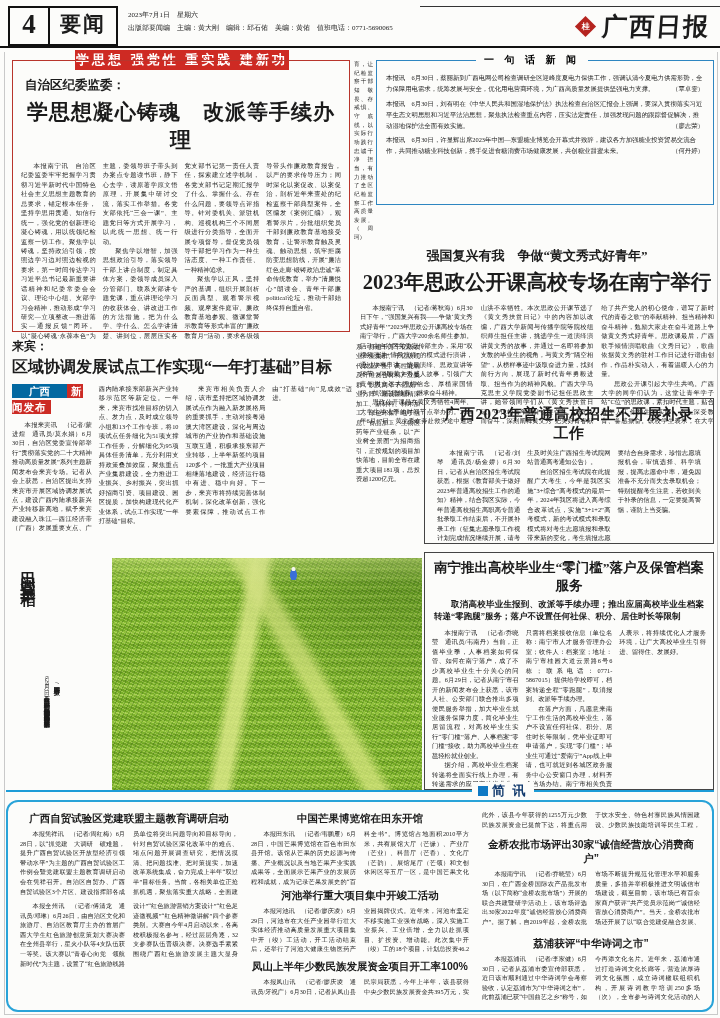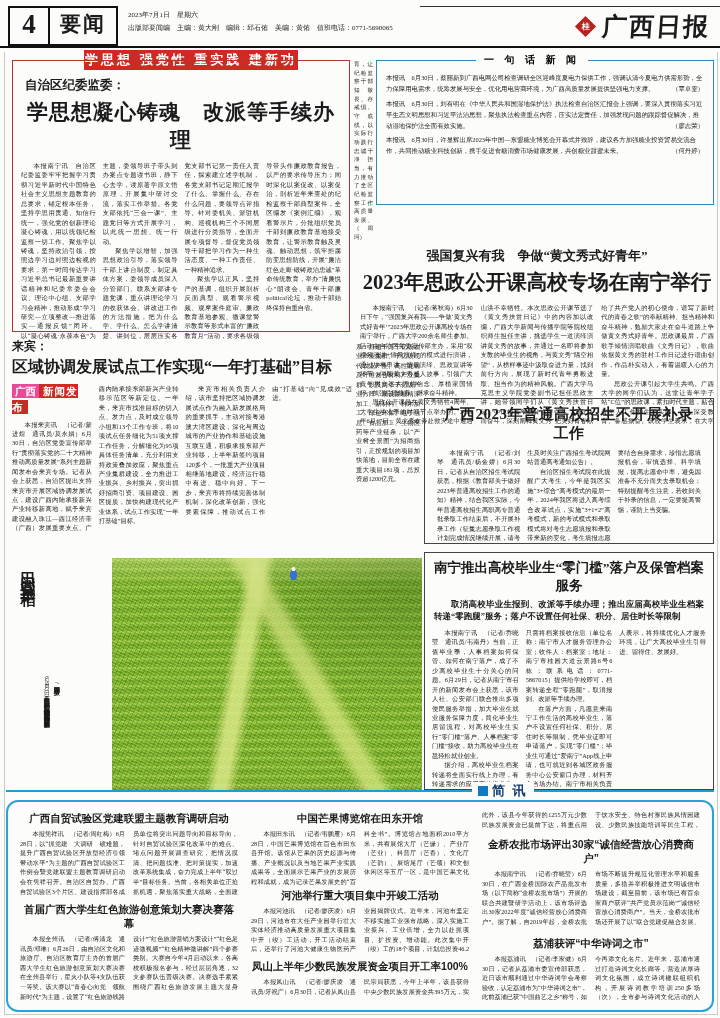--- a/index.html
+++ b/index.html
@@ -16,21 +16,21 @@
   .meta{position:absolute;left:128px;top:9px;font-size:7px;line-height:1.9;color:#222;}
   .masthead{position:absolute;right:10px;top:10px;display:flex;align-items:center;}
   .seal{width:15px;height:15px;background:#b5241f;transform:rotate(45deg);display:flex;align-items:center;justify-content:center;margin-right:9px;}
   .seal > span{transform:rotate(-45deg);color:#fff;font-size:8px;font-weight:bold;}
   .mast-title{font-size:25px;font-weight:bold;letter-spacing:2px;transform:skewX(-4deg);}
   .toprule{position:absolute;right:0;top:6px;width:300px;height:1px;background:#333;}
   .hrule{position:absolute;left:0;top:46px;width:720px;height:2px;background:#111;}
   .frame{position:absolute;left:4px;top:52px;width:712px;height:962px;border:1px solid #c9c9c9;border-top:none;}
 
   
-  .banner{position:absolute;left:84px;top:50px;width:214px;height:20px;background:#ce2a23;color:#fff;
+  .banner{position:absolute;left:75px;top:50px;width:214px;height:20px;background:#ce2a23;color:#fff;
           font-size:13px;font-weight:bold;text-align:center;line-height:20px;letter-spacing:3px;}
   .leadbox{position:absolute;left:12px;top:60px;width:338px;height:272px;border:1px solid #b8352c;box-sizing:border-box;padding:16px 8px 6px;}
   .lead-kicker{font-size:12.5px;font-weight:bold;margin-left:4px;}
   .lead-headline{font-size:21px;font-weight:bold;text-align:center;margin:4px 0 7px;letter-spacing:1px;}
   .cols{column-fill:auto;overflow:hidden;font-size:6.3px;line-height:1.5;}
   .lead-cols{columns:4;column-gap:7px;height:188px;}
   .lead-tail{position:absolute;left:354px;top:60px;width:19px;height:272px;font-size:5.6px;line-height:1.55;
              text-align:justify;overflow:hidden;}
 
   
@@ -50,21 +50,21 @@
   .recruit{position:absolute;left:424px;top:398px;width:290px;height:146px;border:1.2px solid #444;box-sizing:border-box;padding:6px 12px;}
   .rc-head{font-size:15px;font-weight:bold;text-align:center;margin-bottom:5px;letter-spacing:0.5px;}
   .rc-cols{columns:3;column-gap:7px;height:100px;}
 
   
   .laibin{position:absolute;left:12px;top:338px;width:340px;}
   .lb-kicker{font-size:12px;font-weight:bold;}
   .lb-head{font-size:16px;font-weight:bold;margin:2px 0 6px;}
   .lb-cols{columns:4;column-gap:7px;height:150px;}
   .badge-row{display:inline-block;margin:0 0 4px;}
-  .badge-gx{background:#ec4899;color:#fff;font-size:10.5px;font-weight:bold;padding:1px 3px;}
+  .badge-gx{background:#0369a1;color:#fff;font-size:10.5px;font-weight:bold;padding:1px 17px;}
   .badge-fb{background:#cc2b24;color:#fff;font-size:10.5px;font-weight:bold;padding:1px 4px;letter-spacing:1px;}
   .lb-tail{position:absolute;left:356px;top:342px;width:64px;height:210px;font-size:6.3px;line-height:1.5;
            text-align:justify;overflow:hidden;}
 
   
   .nanning{position:absolute;left:424px;top:552px;width:290px;height:238px;border:1.2px solid #444;box-sizing:border-box;padding:6px 7px;}
   .nn-head{font-size:13.5px;font-weight:bold;text-align:center;}
   .nn-sub{font-size:8.5px;font-weight:bold;text-align:justify;margin:4px 2px 5px;text-indent:2em;}
   .nn-cols{columns:3;column-gap:7px;height:166px;}
 
@@ -210,21 +210,20 @@
     <span class="briefs-square"></span>
     <b class="sans">简 讯</b>
   </div>
   <div class="briefbox">
     <div class="bcol">
       <div class="brief">
         <h3>广西自贸试验区党建联盟主题教育调研启动</h3>
         <div class="bbody bh72">本报凭祥讯　（记者/周红梅）6月28日，以“抓党建　大调研　破难题，提升广西自贸试验区开放型经济引领带动水平”为主题的广西自贸试验区工作例会暨党建联盟主题教育调研启动会在凭祥召开。自治区自贸办、广西自贸试验区3个片区、建设指挥部各成员单位将突出问题导向和目标导向，针对自贸试验区深化改革中的难点、堵点问题开展调查研究，把情况摸清、把问题找准、把对策提实，加速改革系统集成，奋力完成上半年“双过半”目标任务。当前，各相关单位正抢抓机遇，聚焦落实重大战略，全面建好沿边临港产业园区，全力构建面向东盟的产业链供应链。</div>
       </div>
       <div class="brief">
-        <h3>首届广西大学生红色旅游创意策划大赛决赛落幕</h3>
         <div class="bbody bh70">本报全州讯　（记者/傅清龙　通讯员/邓琳）6月26日，由自治区文化和旅游厅、自治区教育厅主办的首届广西大学生红色旅游创意策划大赛决赛在全州县举行，星火小队等4支队伍获一等奖。该大赛以“青春心向党　领航新时代”为主题，设置了“红色旅游线路设计”“红色旅游营销方案设计”“红色足迹微视频”“红色精神微讲解”四个参赛类别。大赛自今年4月启动以来，各高校积极报名参与，经过层层角逐，32支参赛队伍晋级决赛。决赛选手紧紧围绕广西红色旅游发展主题大显身手，通过作品展示、现场答辩等环节比拼创意、展现风采。</div>
       </div>
     </div>
     <div class="bcol">
       <div class="brief">
         <h3>中国芒果博览馆在田东开馆</h3>
         <div class="bbody bh58">本报田东讯　（记者/韦鹏雁）6月28日，中国芒果博览馆在百色市田东县开馆。该馆从芒果的历史起源与传播、产业概况以及当地芒果产业实践成果等，全面展示芒果产业的发展历程和成就，成为记录芒果发展史的“百科全书”。博览馆占地面积2010平方米，共有展馆大厅（芒缘）、产业厅（芒业）、科普厅（芒香）、文化厅（芒韵）、展馆尾厅（芒颂）和文创休闲区等五厅一区，是中国芒果文化的重要窗口，向世人展示中国芒果的丰富历史及品种多样性。</div>
       </div>
       <div class="brief">
         <h3>河池举行重大项目集中开竣工活动</h3>

